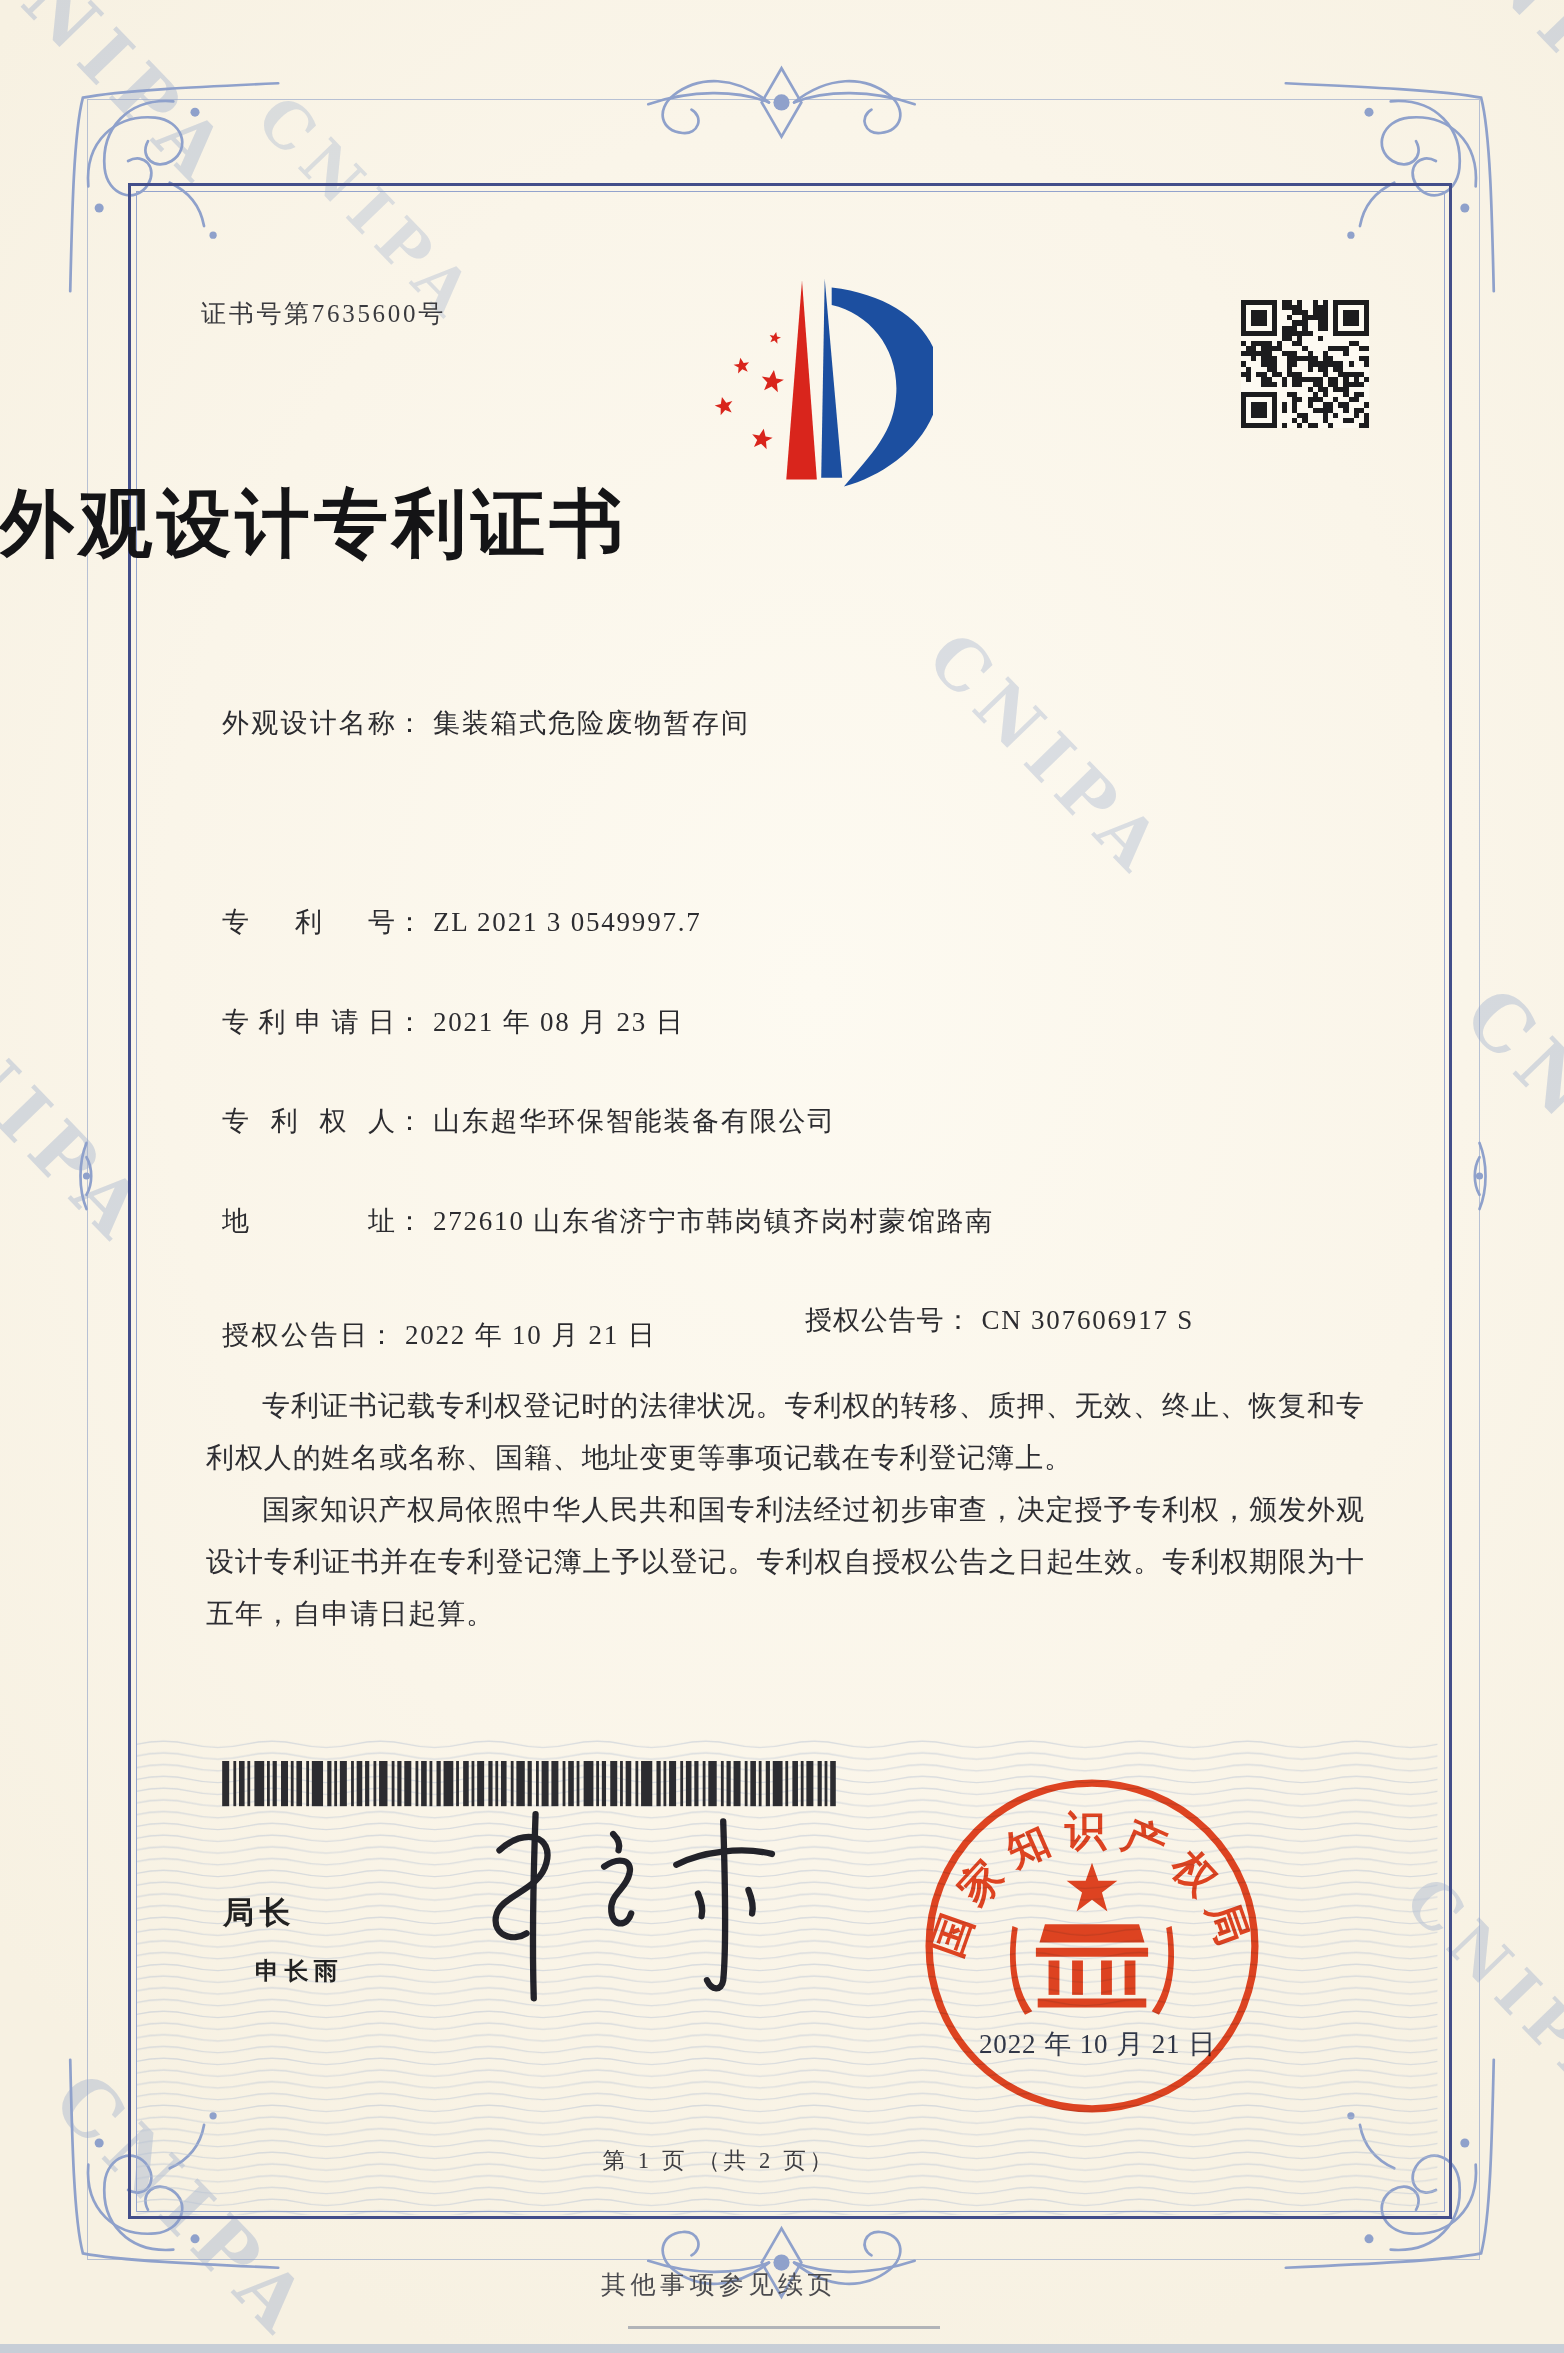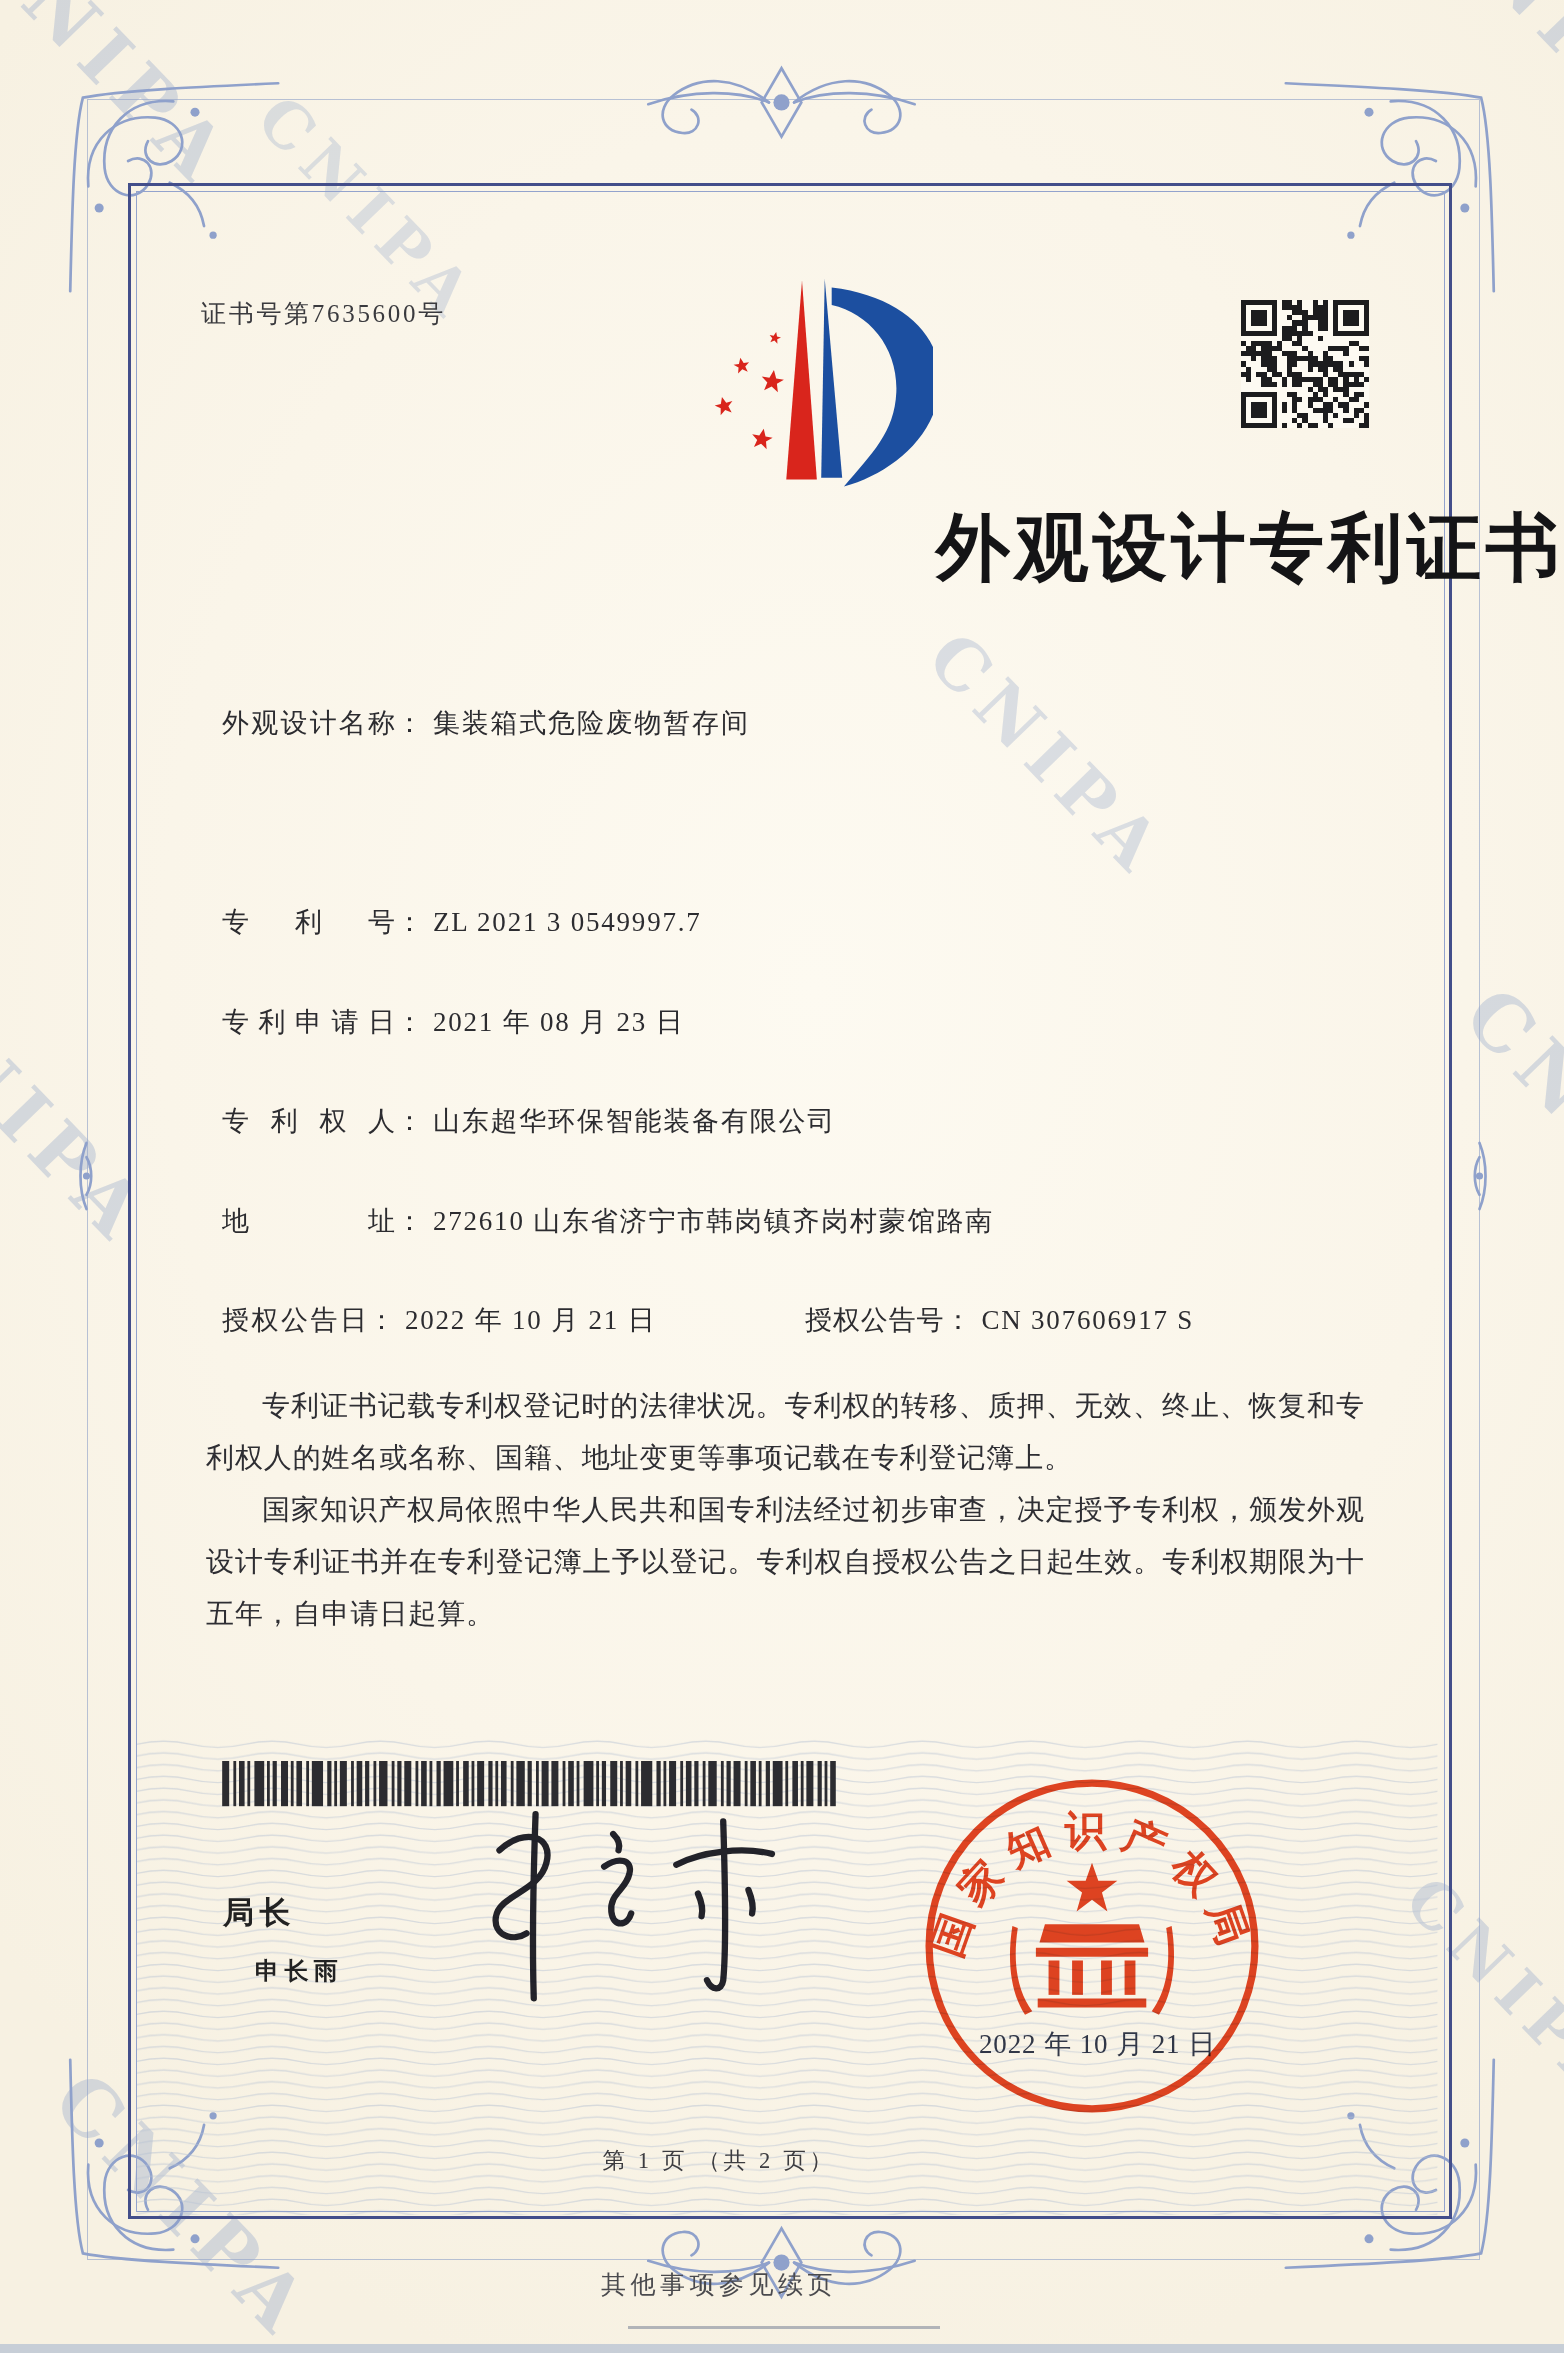--- a/index.html
+++ b/index.html
@@ -47,39 +47,39 @@
   
   .waves{position:absolute; left:136px; top:1738px; z-index:2; opacity:.5;}
   
   .cert-no{
     position:absolute; left:201px; top:297px; z-index:5;
     font-size:25px; letter-spacing:2.7px; color:#3a3a3e;
   }
   .logo{position:absolute; left:671px; top:268px; z-index:5;}
   .qr{position:absolute; left:1241px; top:300px; z-index:5;}
   .title{
-    position:absolute; left:0; top:499px; width:1564px; z-index:5;
-    text-align:right; font-size:74px; font-weight:700; letter-spacing:4.5px;
+    position:absolute; left:0; top:475px; width:1564px; z-index:5;
+    text-align:left; font-size:74px; font-weight:700; letter-spacing:4.5px;
     color:#141416; margin:0;
   }
   
   .field-row{
     position:absolute; left:222px; z-index:5; font-size:27px; color:#2c2c30;
     white-space:nowrap; letter-spacing:0.9px;
   }
   .flabel{
     display:inline-block; width:174px; text-align:justify; text-align-last:justify;
     vertical-align:bottom;
   }
   .colon{display:inline-block; margin-right:9px;}
   .fvalue{letter-spacing:1.8px;}
   .r1{top:705px;} .r2{top:805px;} .r3{top:904px;} .r4{top:1004px;}
   .r5{top:1103px;} .r6{top:1203px;} .r7{top:1302px;}
   .pair2{position:absolute; left:583px; top:0; white-space:nowrap;}
-  .flabel5{display:inline-block; width:146px; text-align:justify; text-align-last:justify; vertical-align:bottom;}
+  .flabel5{display:inline-block; width:146px; text-align:justify; text-align-last:justify; vertical-align:bottom;margin-top:15px;}
   
   .body-text{
     position:absolute; left:206px; top:1380px; width:1159px; z-index:5;
     font-size:28px; line-height:52px; text-align:justify; color:#2e2e33;
   }
   .body-text p{margin:0; text-indent:2em; letter-spacing:0.9px;}
   
   .barcode{position:absolute; left:222px; top:1761px; z-index:5;}
   
   .director-title{

